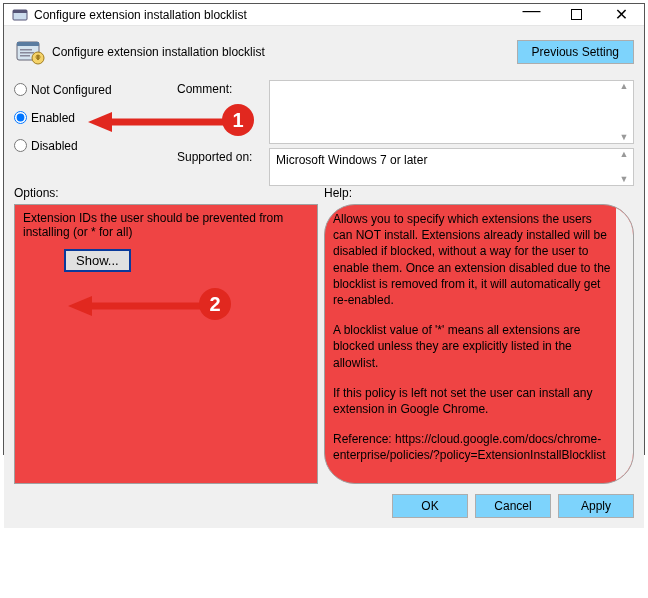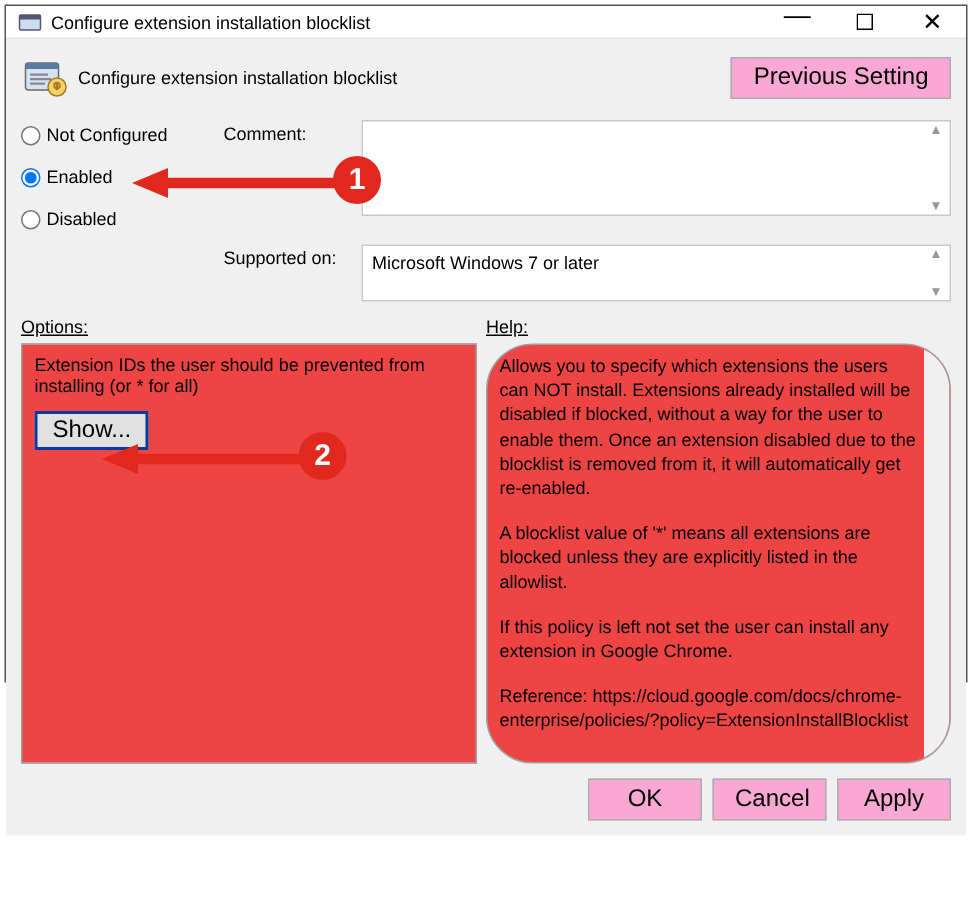--- a/index.html
+++ b/index.html
@@ -74,47 +74,48 @@
   }
   .header-row .policy-title {
     flex: 1;
     font-size: 12px;
   }
   .nav-btns {
     display: flex;
     gap: 6px;
   }
   .btn {
-    background: #f9a8d4;
+    background: #7dd3fc;
     border: 1px solid #adadad;
     padding: 4px 14px;
-    font-size: 16px;
+    font-size: 12px;
     font-family: inherit;
     cursor: default;
   }
 
   .upper {
     display: flex;
     padding-top: 4px;
   }
   .radio-col {
     width: 135px;
     padding-top: 3px;
   }
   .radio-item {
     display: flex;
-    align-items: flex-end;
+    align-items: flex-start;
     margin-bottom: 14px;
   }
   .radio-item input { margin: 0 4px 0 0; }
   .form-col {
     flex: 1;
     display: flex;
     flex-direction: column;
-    gap: 19px;
+    gap: 4px;
+    margin-left: 28px;
   }
   .form-row {
     display: flex;
     align-items: flex-start;
   }
   .form-row .lbl {
     width: 92px;
     padding-top: 2px;
   }
   .comment-box {
@@ -139,23 +140,21 @@
     color: #999;
     font-size: 9px;
     text-align: center;
     line-height: 9px;
   }
   .scroll-stub.top { top: 1px; }
   .scroll-stub.bot { bottom: 1px; }
 
   .mid-labels {
     display: flex;
-    margin-top: 10px;
     margin-bottom: 4px;
-    text-decoration: underline;
   }
   .mid-labels .left { width: 310px; }
   .mid-labels .right { flex:1; }
 
   .lower {
     display: flex;
     gap: 6px;
     flex: 1;
   }
   .options-pane, .help-pane {
@@ -165,22 +164,23 @@
     overflow: hidden;
   }
   .options-pane { width: 304px; }
   .help-pane { flex: 1; position: relative; border-radius: 31px; }
   .options-pane p { margin: 0 0 10px 0; }
   .help-pane p { margin: 0 0 14px 0; line-height: 1.35; }
   .show-btn {
     border: 2px solid #0a3a9b;
     background: #e1e1e1;
     padding: 2px 10px;
-    font-size: 16px;
+    font-size: 13px;
     font-family: inherit;
+    margin-left: 41px;
   }
   .help-scroll {
     position: absolute;
     right: 0; top: 0; bottom: 0;
     width: 17px;
     background: #f0f0f0;
   }
 
   .footer {
     display: flex;

